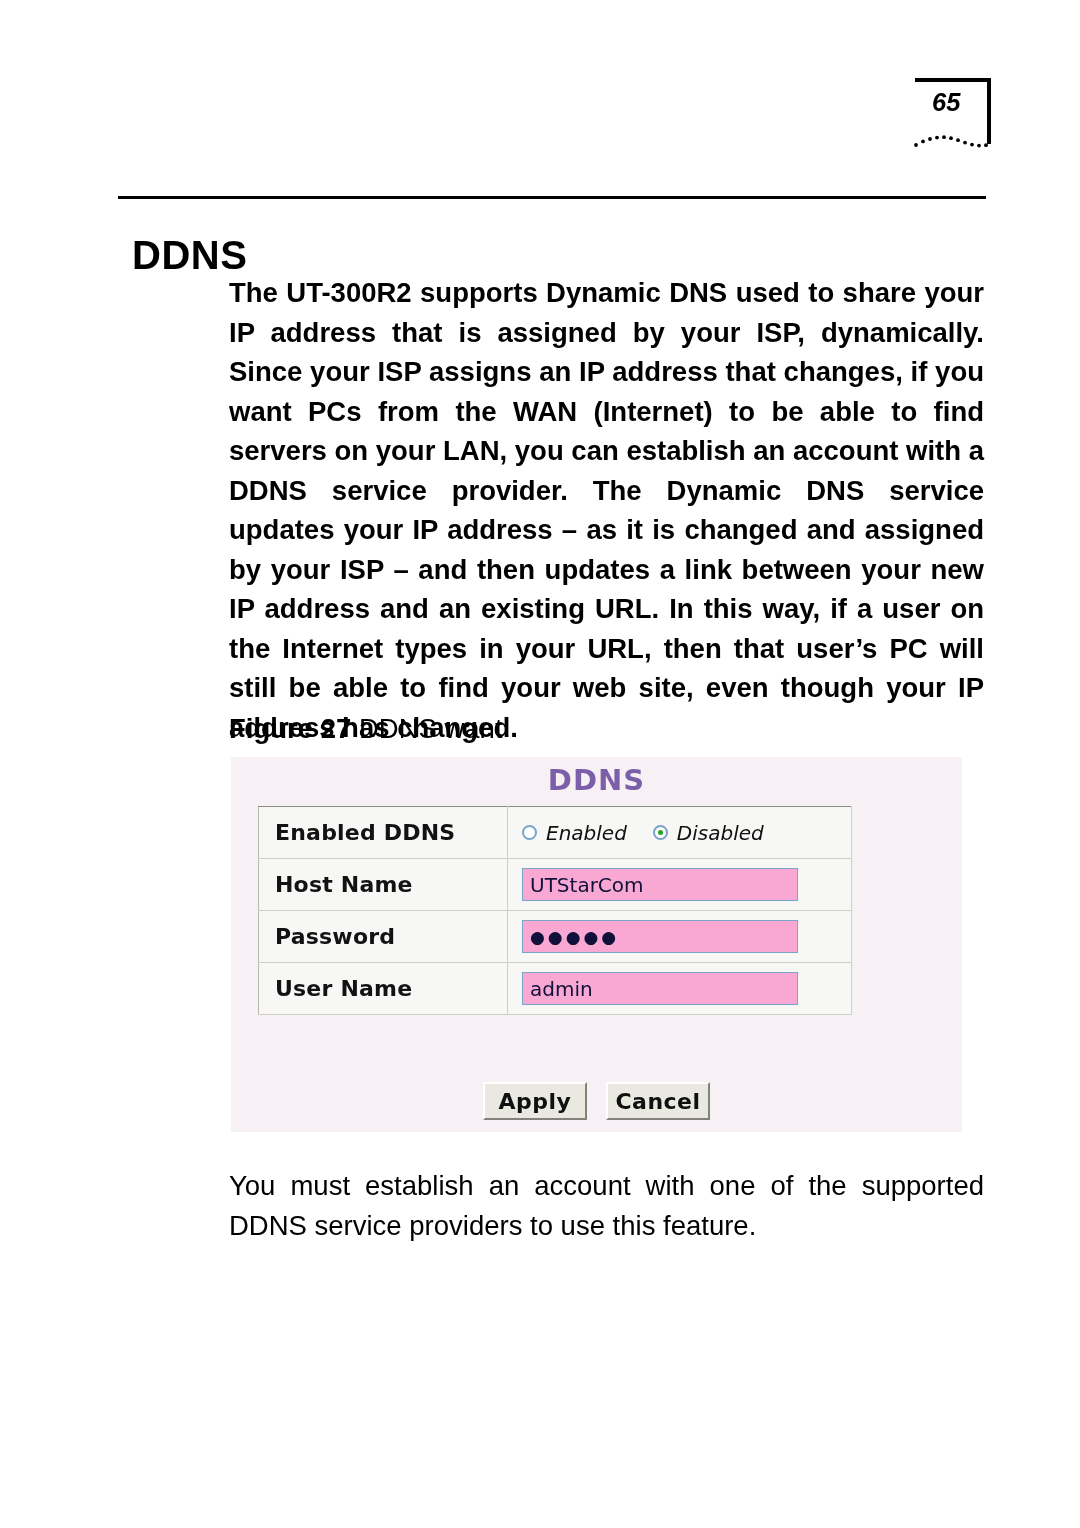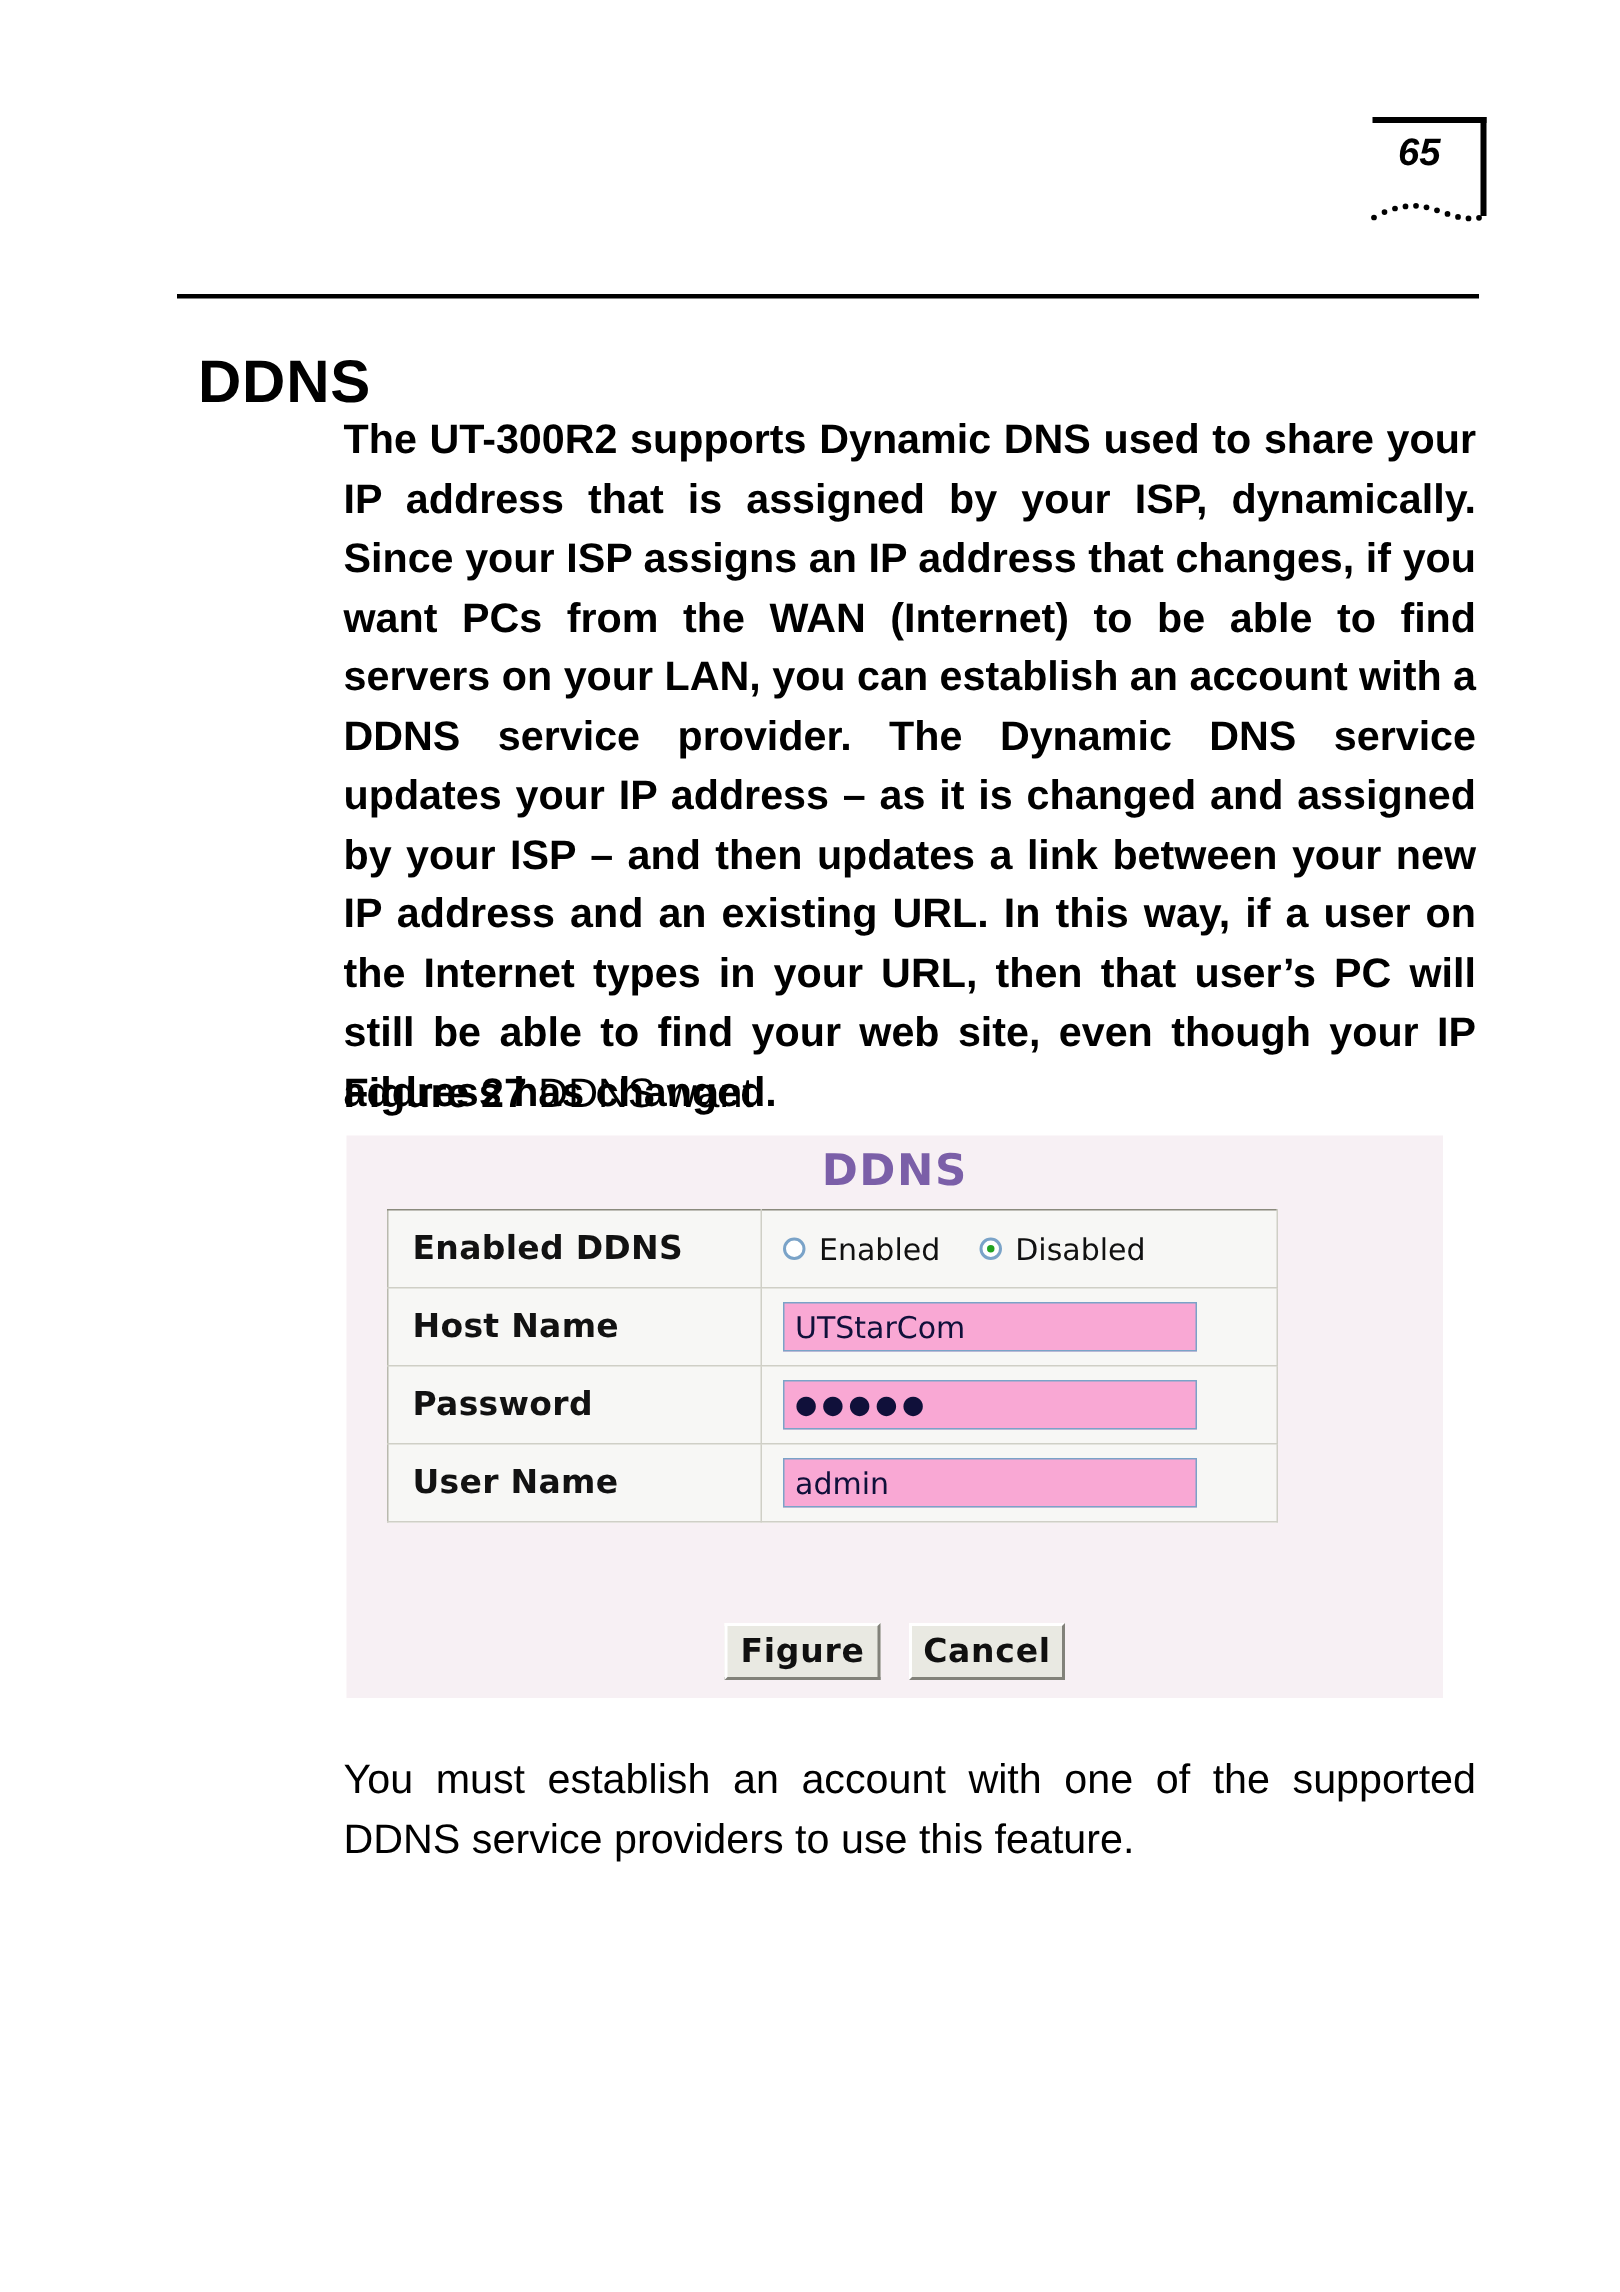--- a/index.html
+++ b/index.html
@@ -154,20 +154,21 @@
     letter-spacing: 0.2px;
     white-space: nowrap;
   }
   .shot-table td.val { padding-left: 14px; }
 
   
   .radio-group {
     display: flex;
     align-items: center;
     gap: 26px;
+    font-style: italic;
   }
   .radio-opt {
     display: flex;
     align-items: center;
     gap: 9px;
   }
   .radio-dot {
     width: 15px;
     height: 15px;
     border-radius: 50%;
@@ -347,18 +348,18 @@
       <tr>
         <td class="lbl">User Name</td>
         <td class="val">
           <div class="shot-input">admin</div>
         </td>
       </tr>
     </tbody>
   </table>
 
   <div class="shot-buttons">
-    <div class="shot-btn">Figure</div>
+    <div class="shot-btn">Apply</div>
     <div class="shot-btn">Cancel</div>
   </div>
 </div>
 
 <p id="closing-paragraph" class="body-col body-par">You must establish an account with one of the supported DDNS service providers to use this feature.</p>
 
 </body></html>

